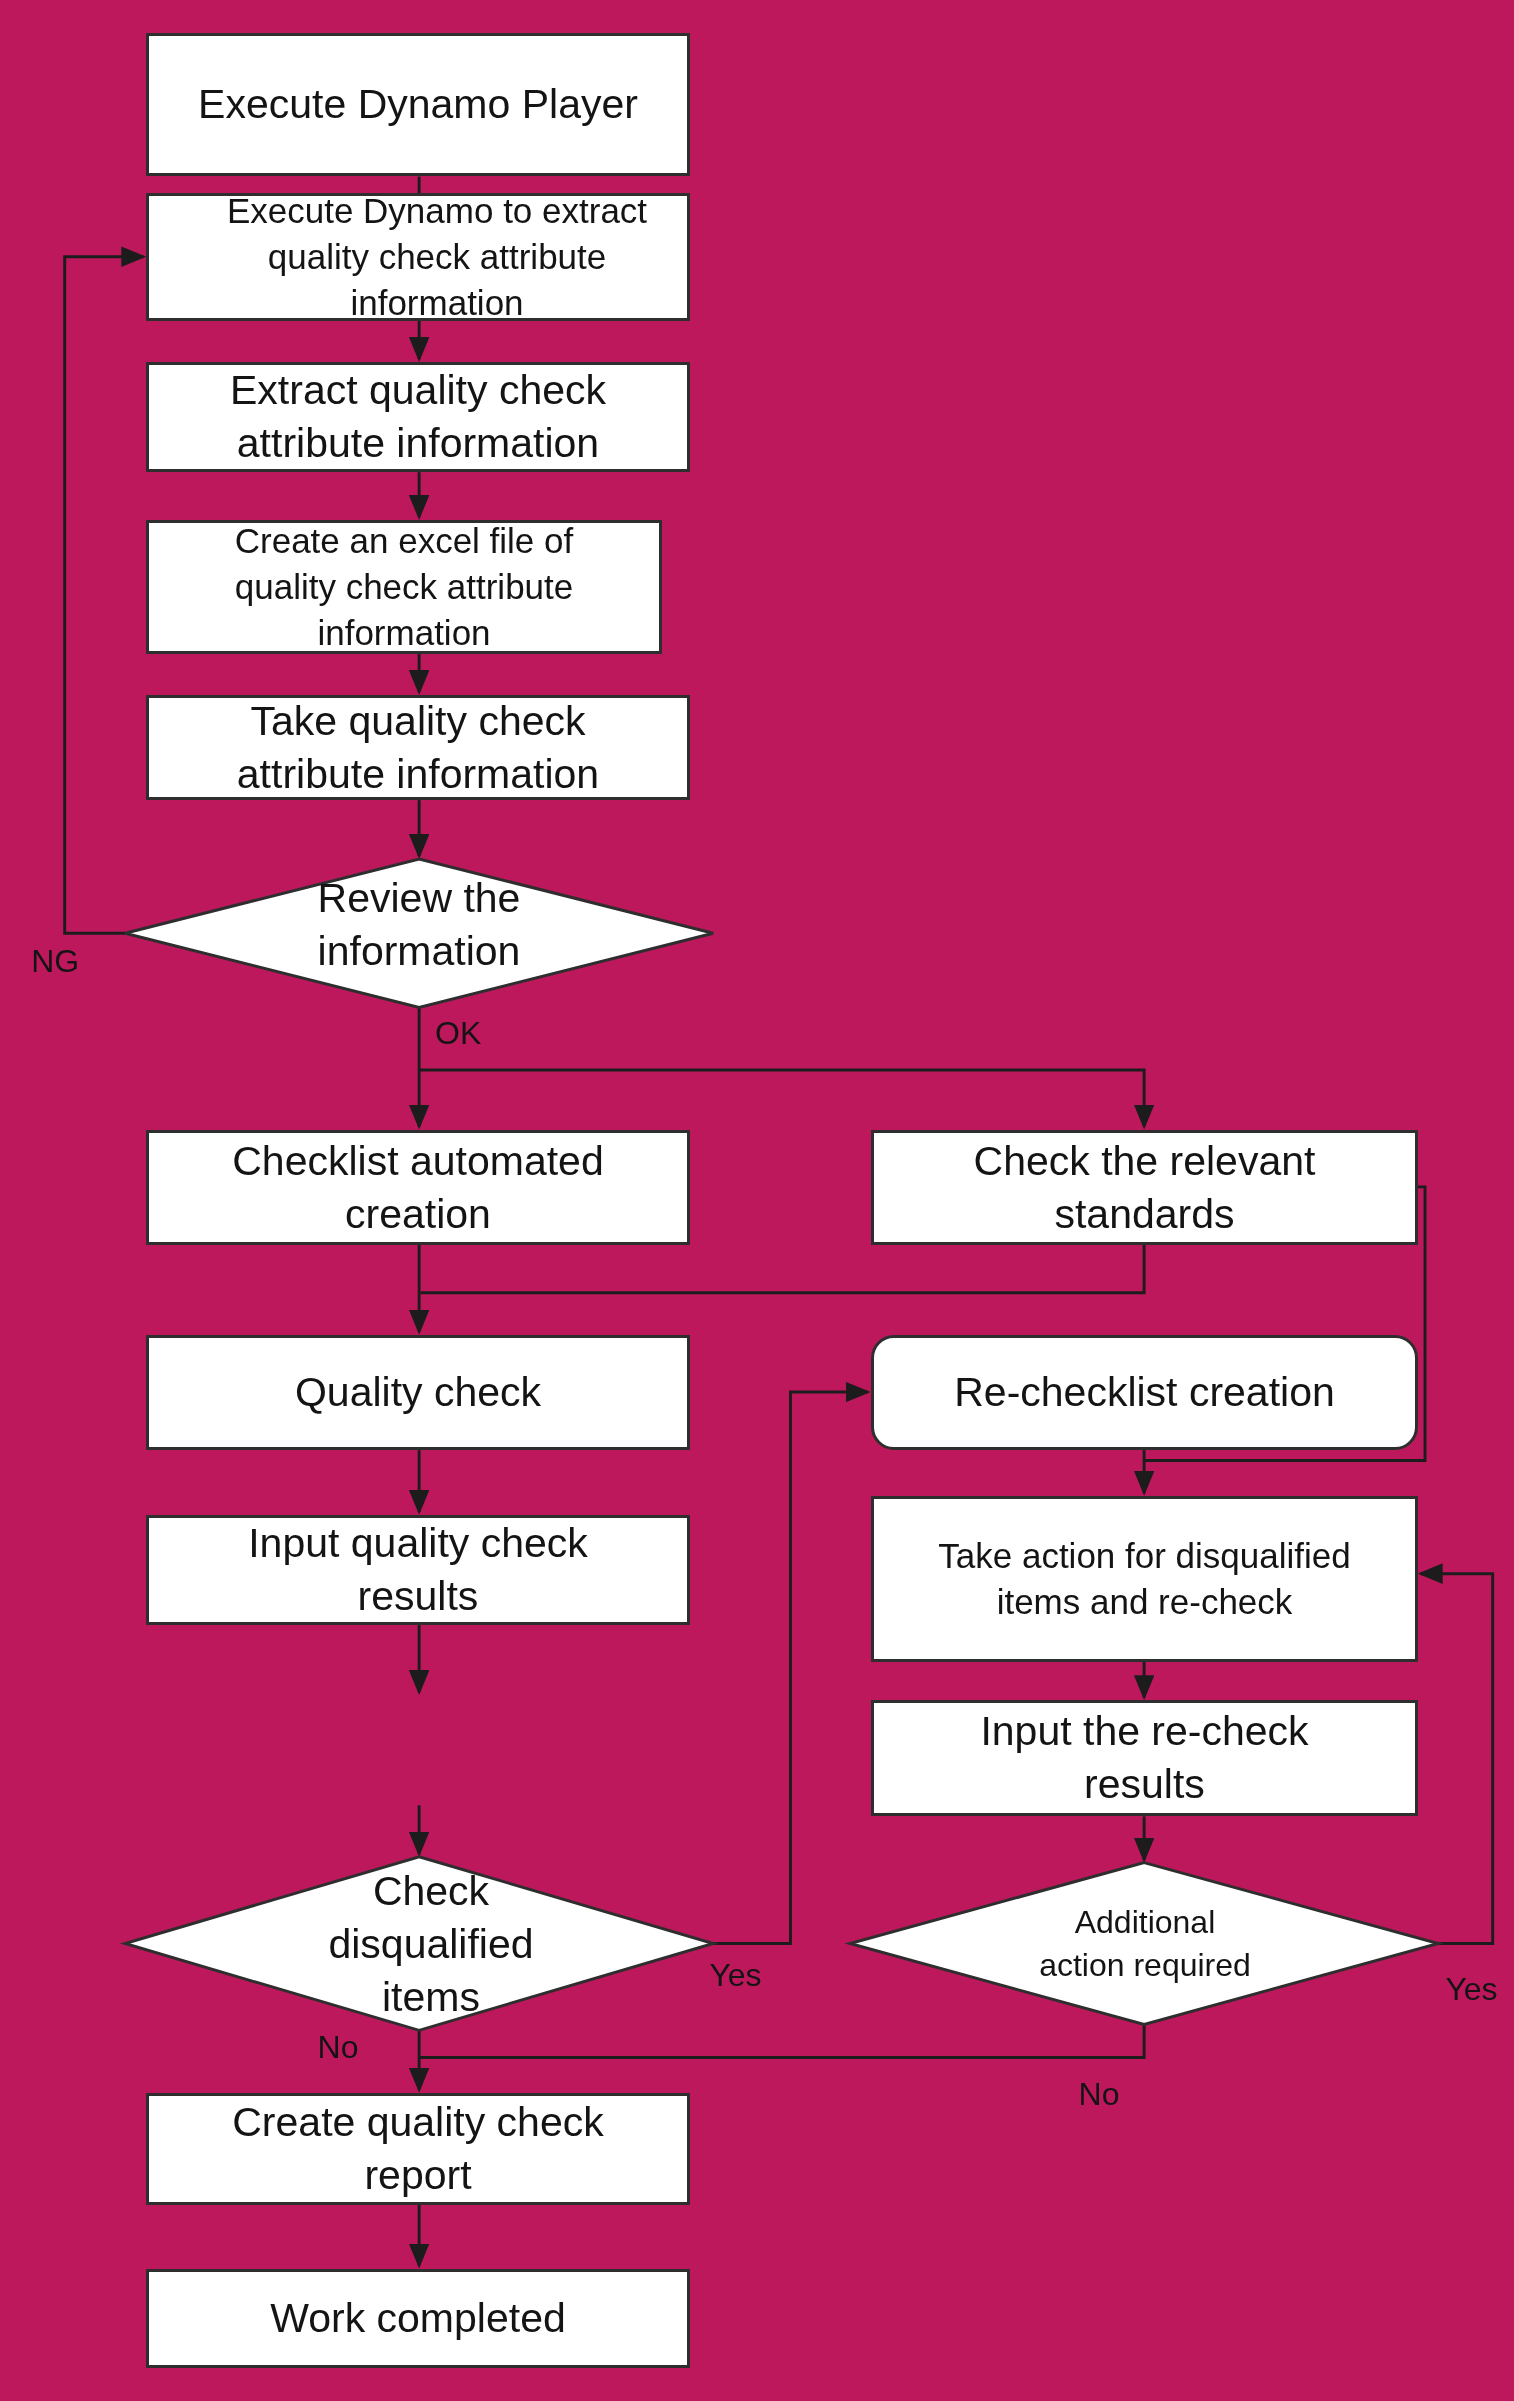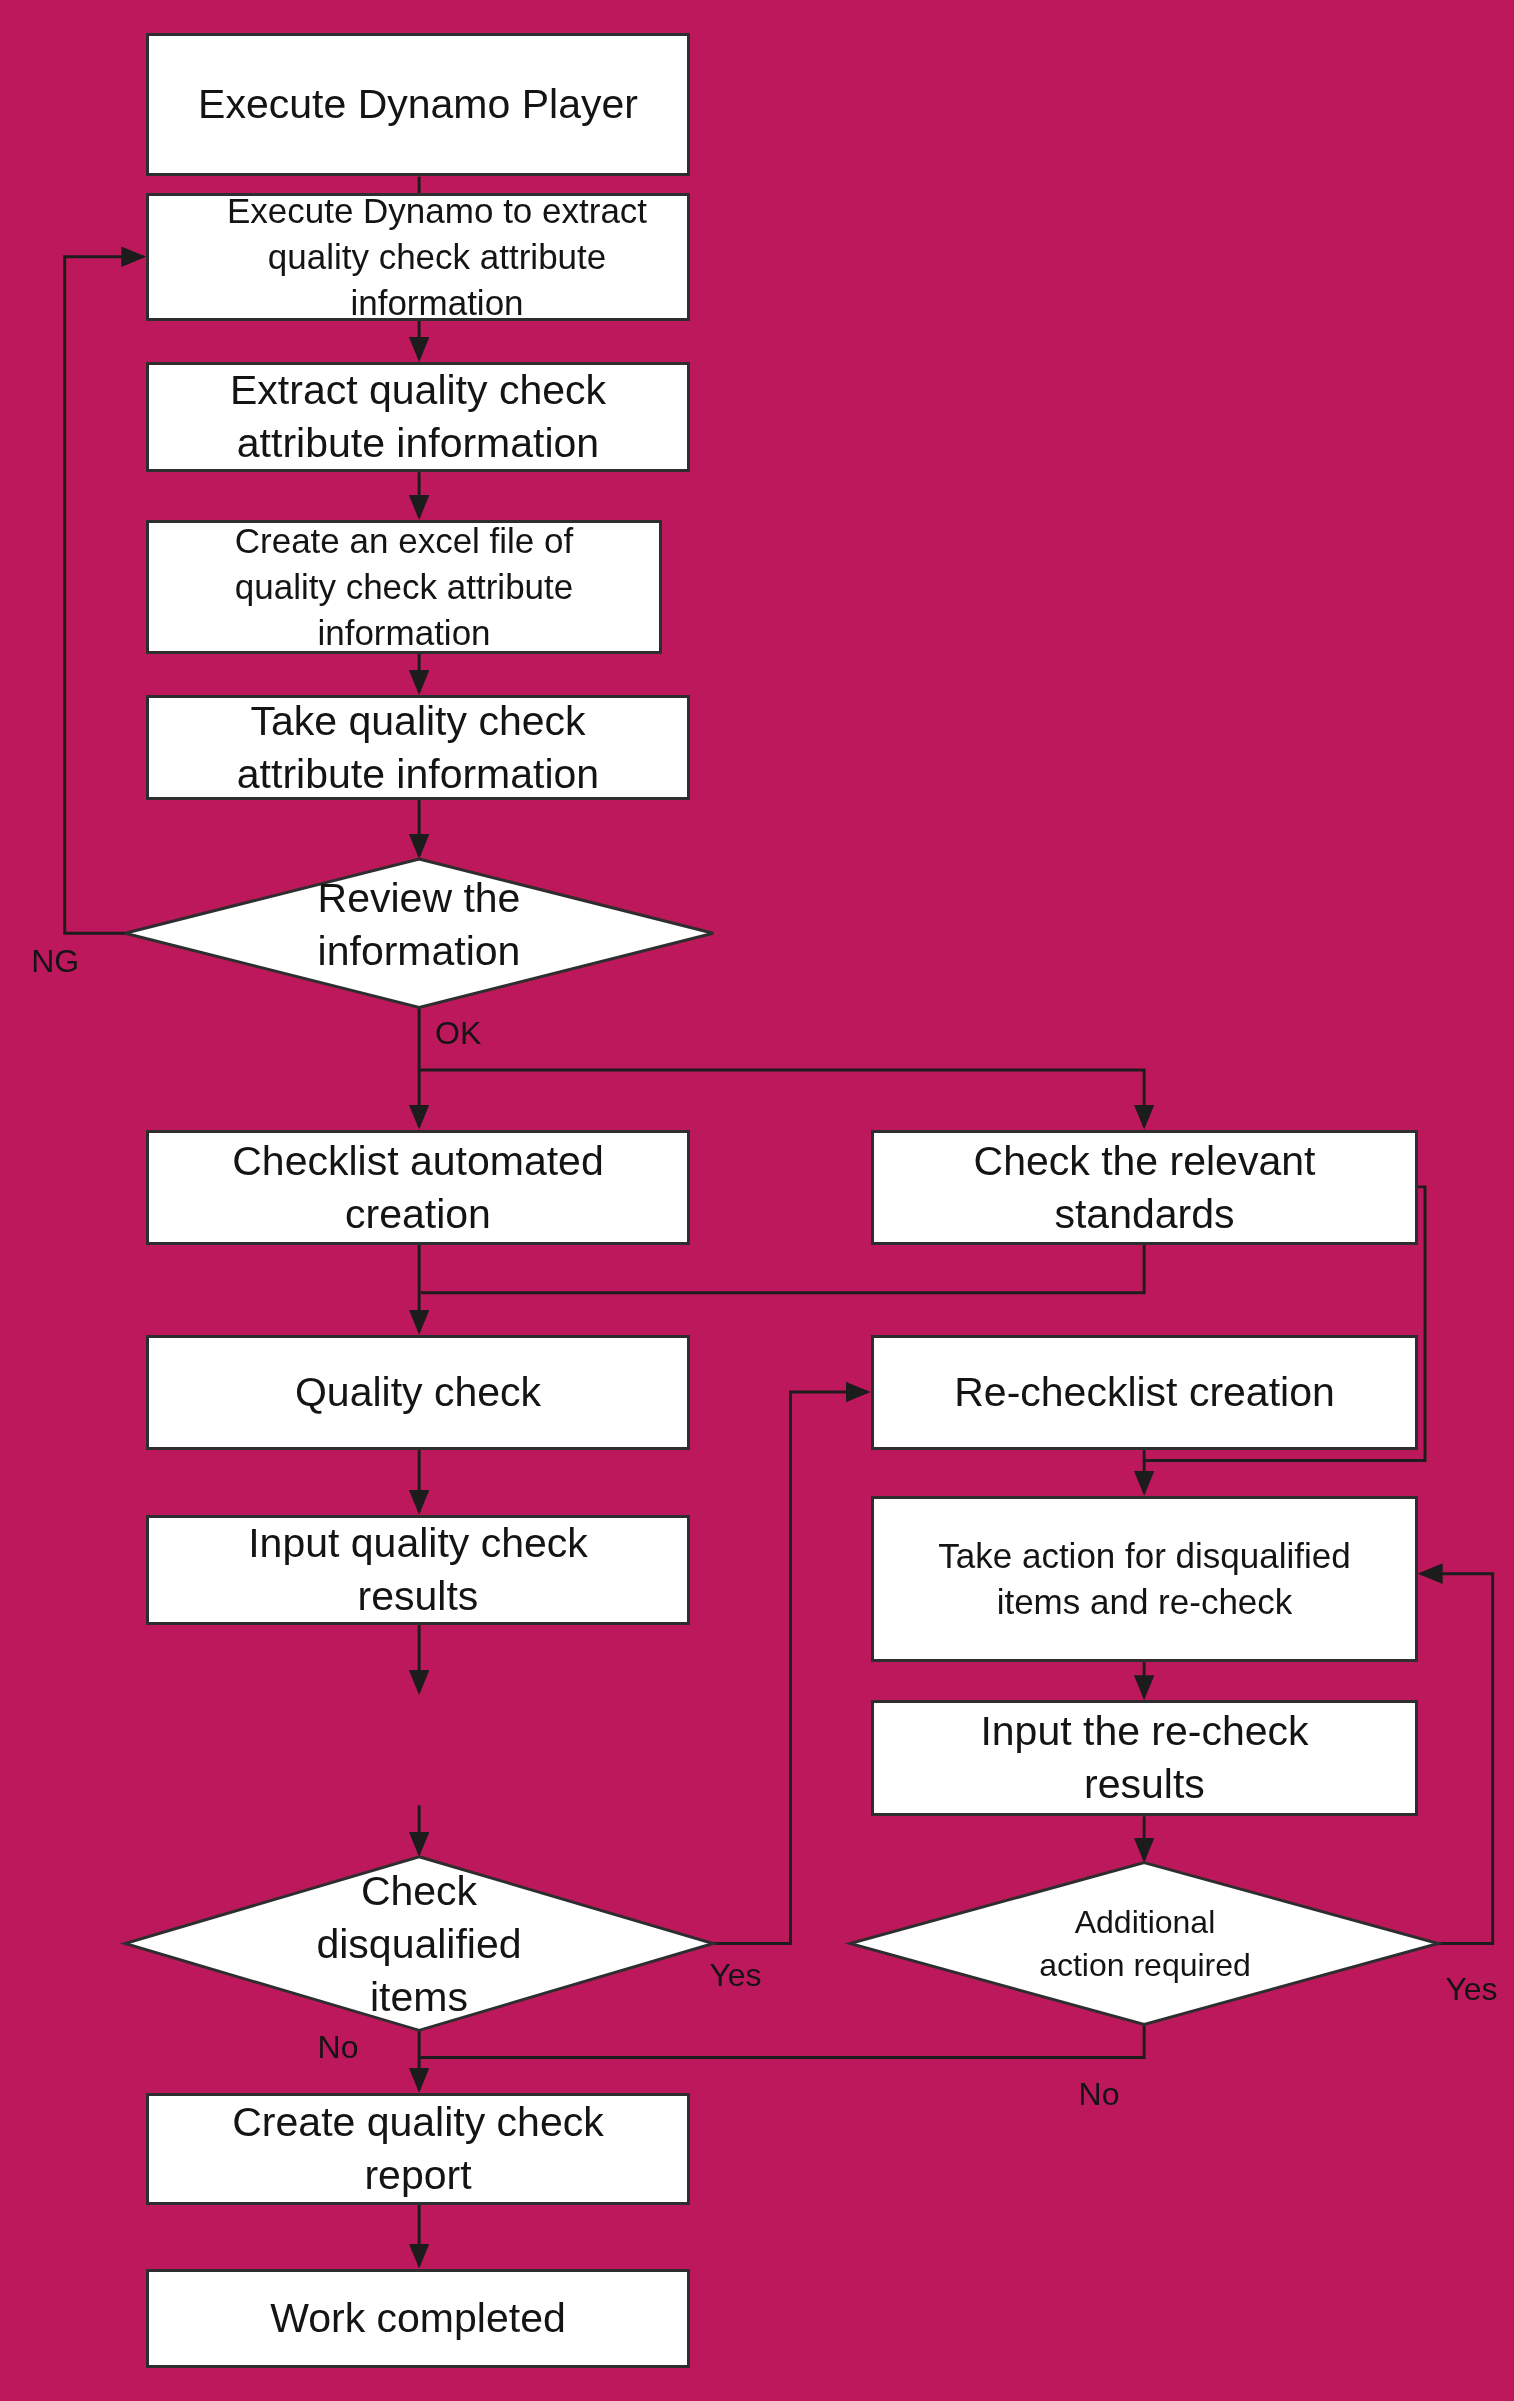--- a/index.html
+++ b/index.html
@@ -132,40 +132,40 @@
 
   <div class="node fs-l" style="left:146px;top:2269px;width:544px;height:99px;">
     <span class="ln">Work completed</span>
   </div>
 
   <div class="node fs-l" style="left:871px;top:1130px;width:547px;height:115px;">
     <span class="ln">Check the relevant</span>
     <span class="ln">standards</span>
   </div>
 
-  <div class="node fs-l" style="left:871px;top:1335px;width:547px;height:115px;">
+  <div class="node fs-l" style="left:871px;top:1335px;width:547px;height:115px;border-radius:23px;">
     <span class="ln">Re-checklist creation</span>
   </div>
 
   <div class="node fs-m" style="left:871px;top:1496px;width:547px;height:166px;">
     <span class="ln">Take action for disqualified</span>
     <span class="ln">items and re-check</span>
   </div>
 
   <div class="node fs-l" style="left:871px;top:1700px;width:547px;height:116px;">
     <span class="ln">Input the re-check</span>
     <span class="ln">results</span>
   </div>
 
   <div class="dlabel fs-l" style="left:250px;top:872px;width:338px;height:106px;">
     <span class="ln">Review the</span>
     <span class="ln">information</span>
   </div>
 
-  <div class="dlabel fs-l" style="left:272px;top:1865px;width:294px;height:159px;align-items:center;">
+  <div class="dlabel fs-l" style="left:284px;top:1865px;width:294px;height:159px;align-items:center;">
     <span class="ln">Check</span>
     <span class="ln">disqualified</span>
     <span class="ln">items</span>
   </div>
 
   <div class="dlabel fs-s" style="left:983px;top:1901px;width:324px;height:85px;">
     <span class="ln">Additional</span>
     <span class="ln">action required</span>
   </div>
 

